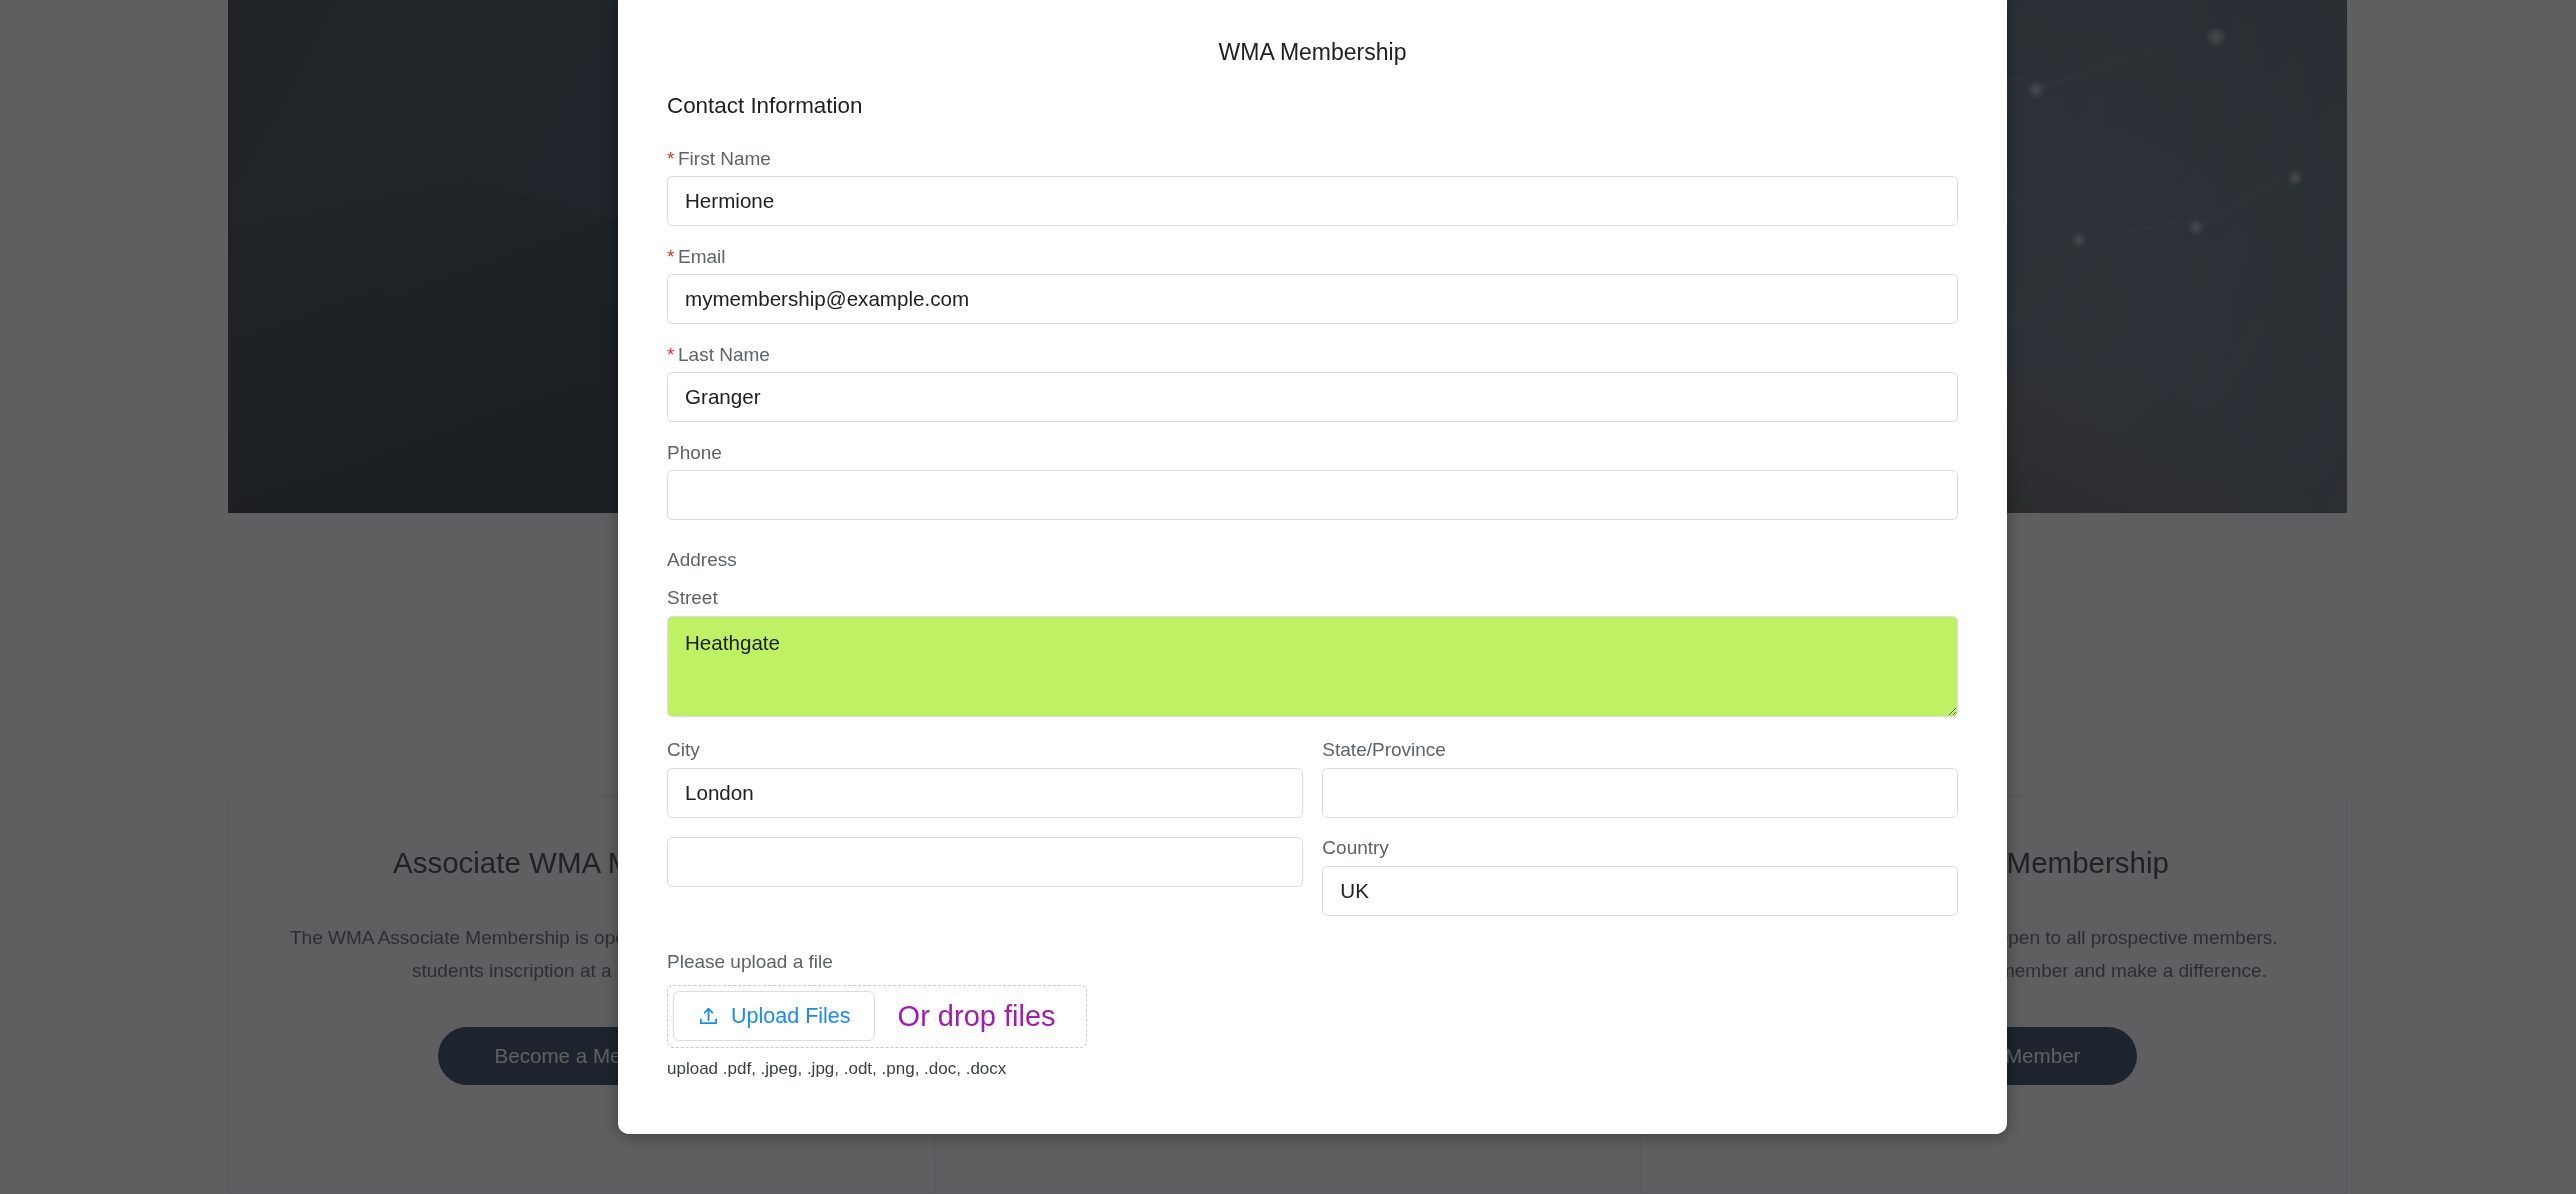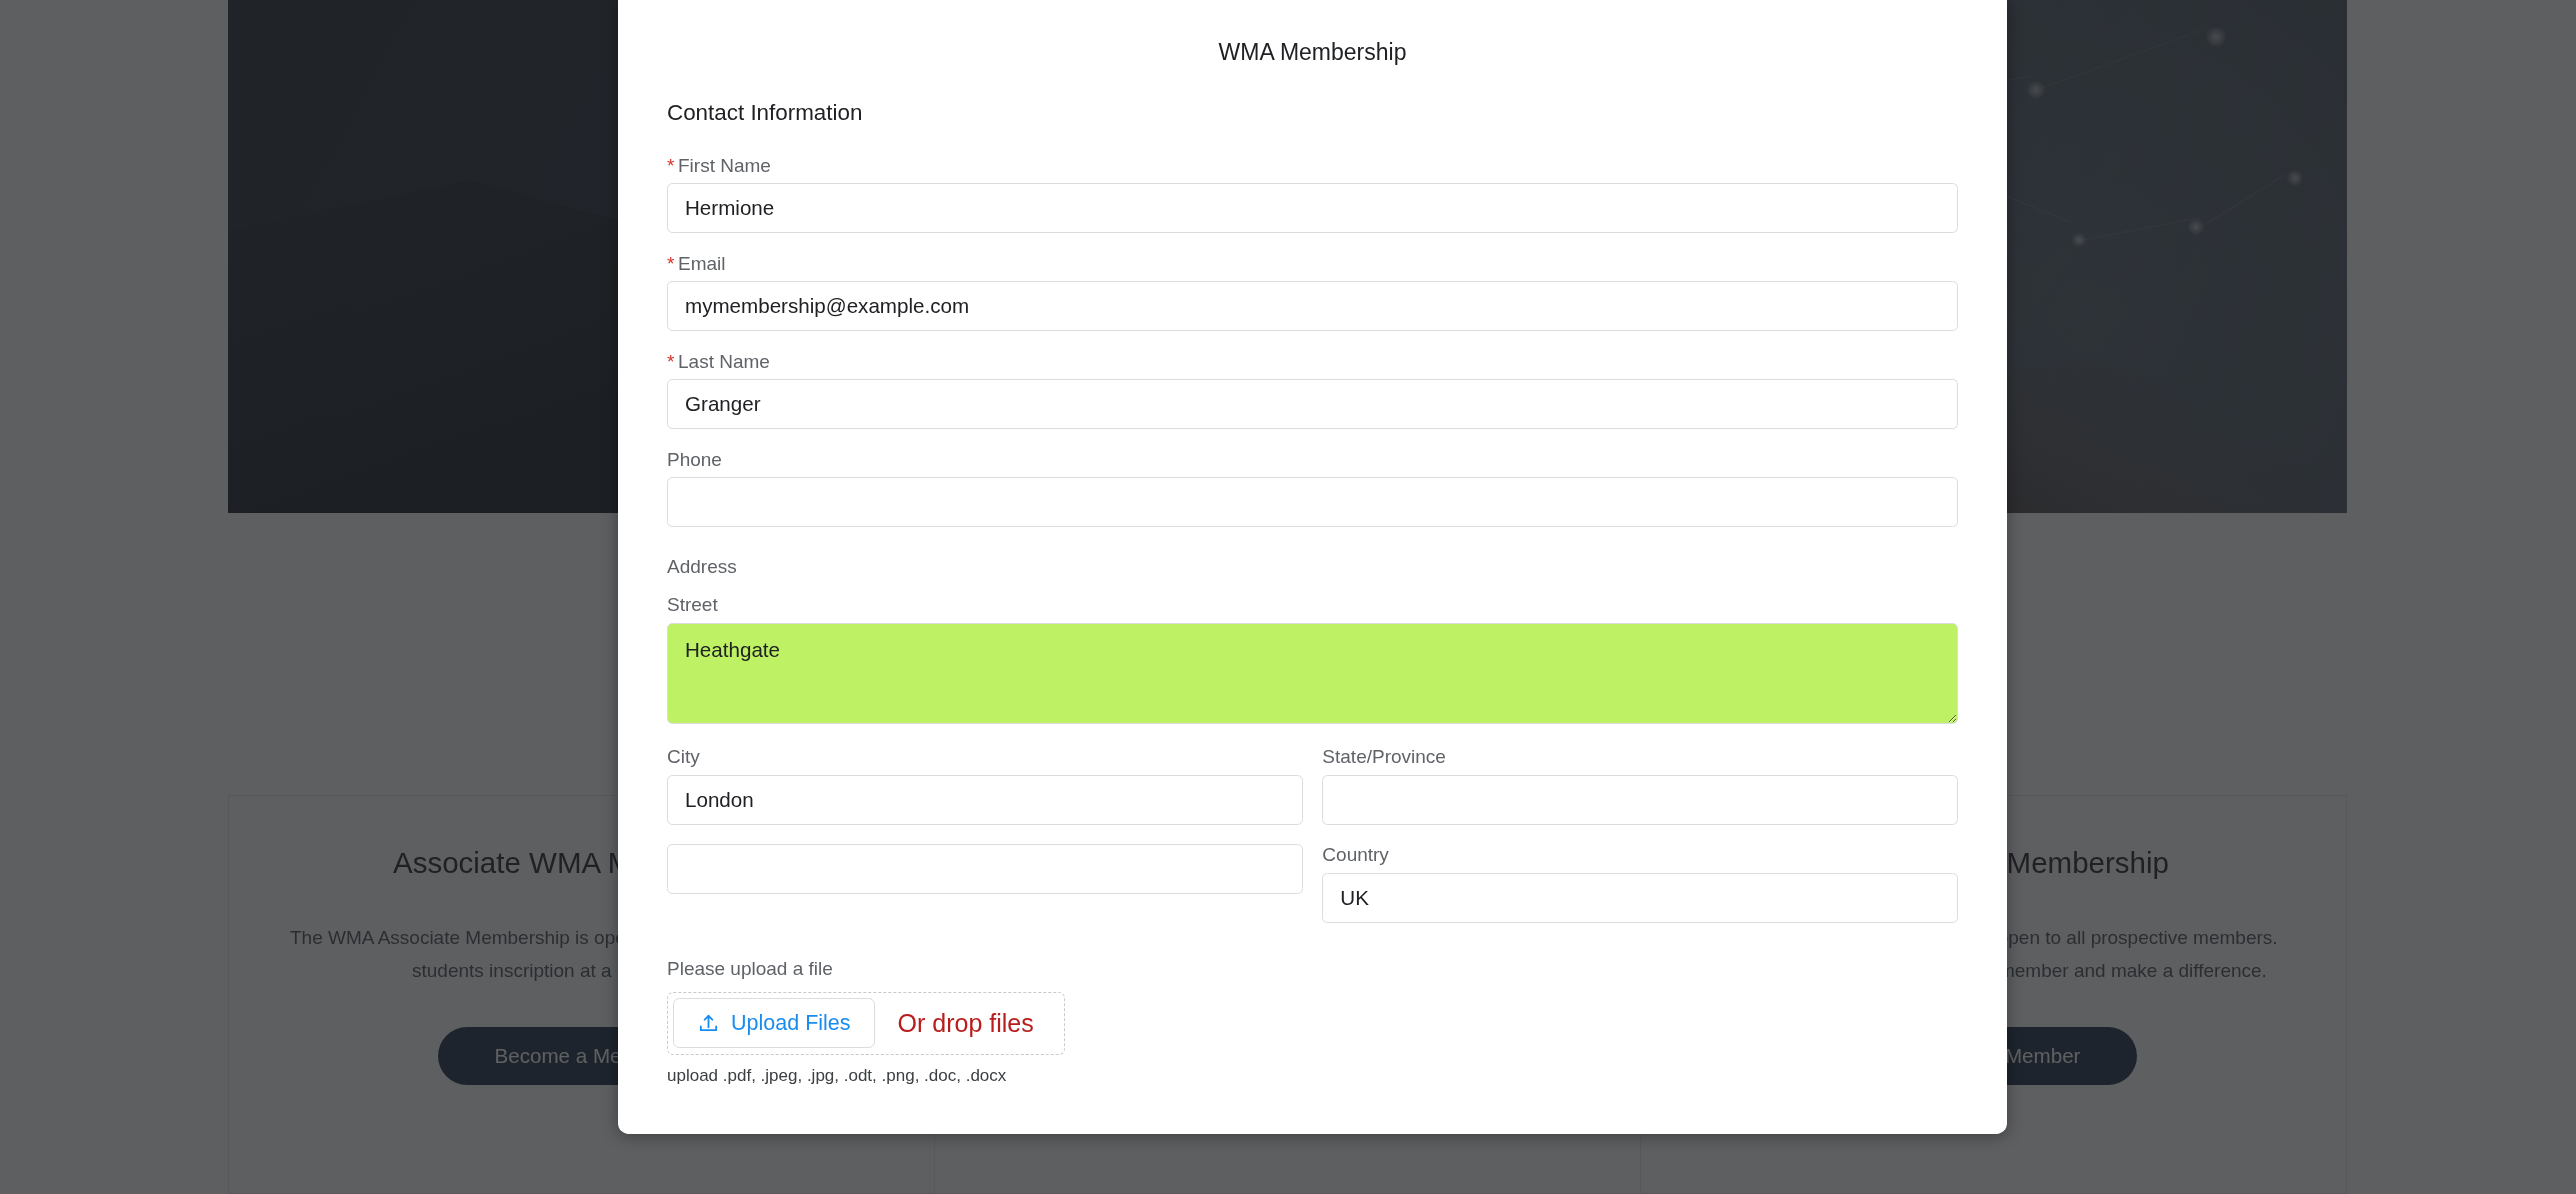--- a/index.html
+++ b/index.html
@@ -120,21 +120,21 @@
   .modal-title {
     font-size: 23px; color: #202124; font-weight: 400;
   }
   .modal-body {
     flex: 1 1 auto;
     padding: 0 49px 0 49px;
     overflow: hidden;
   }
   .section-heading {
     font-size: 22.4px; color: #202124;
-    margin: 18px 0 29px 0;
+    margin: 11px 0 29px 0;
   }
   .field { margin-bottom: 19.7px; }
   .field-label {
     font-size: 19px; color: #5f6368;
     margin-bottom: 6.3px;
     display: block;
   }
   .req-star { color: #d93025; margin-right: 3.6px; }
   .text-input {
     width: 100%;
@@ -185,21 +185,21 @@
     border: 0.9px solid #dadce0;
     border-radius: 6.3px;
     padding: 11.6px 23px;
     font-size: 21.5px;
     color: #1a8cf0;
     cursor: pointer;
     font-family: "Liberation Sans", sans-serif;
   }
   .upload-icon { width: 23px; height: 23px; display: inline-block; }
   .drop-text {
-    font-size: 25px; color: #b91c1c;
+    font-size: 29px; color: #a21caf;
     padding: 0 25px 0 23px;
     white-space: nowrap;
   }
   .upload-hint {
     font-size: 17px; color: #3c4043;
     margin-top: 10.7px;
   }
 
   .modal-footer {
     flex: 0 0 auto;

